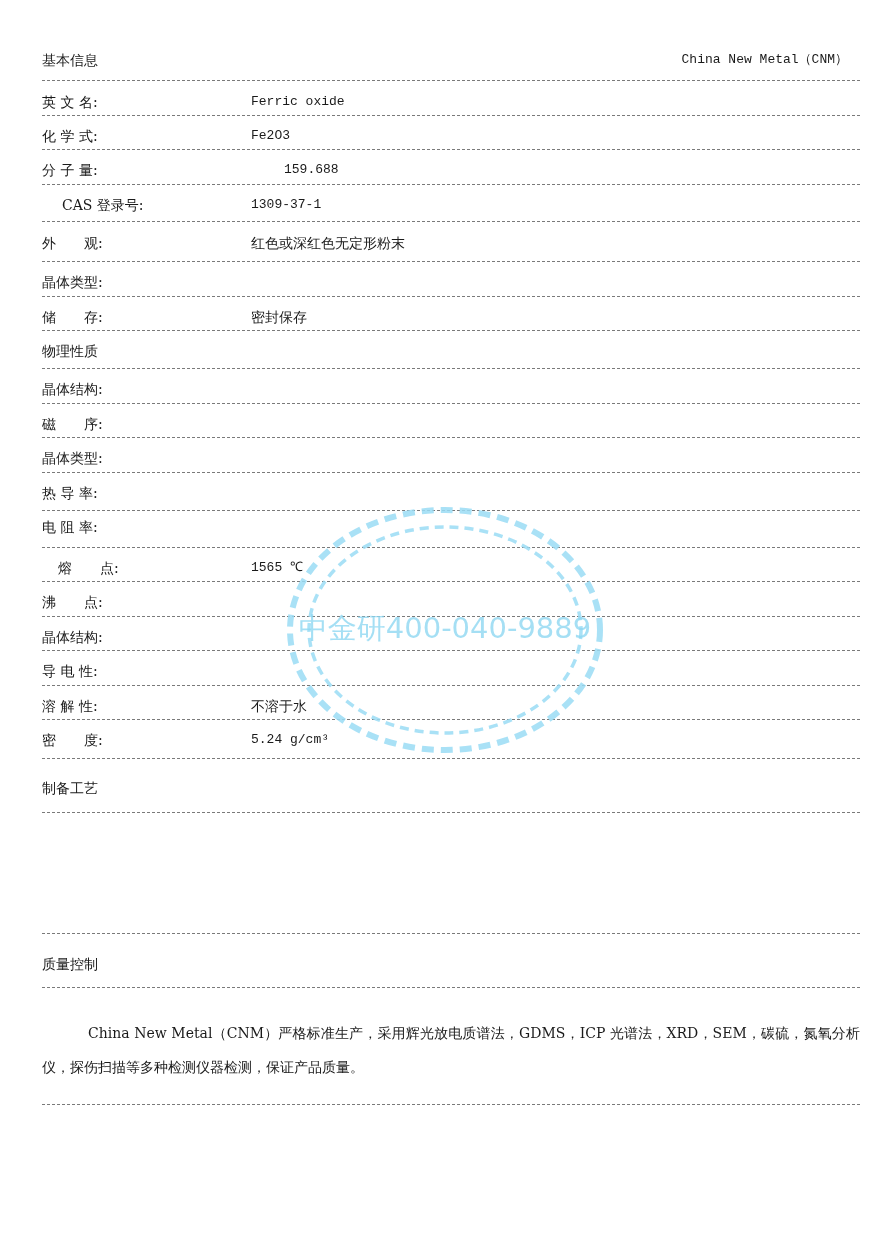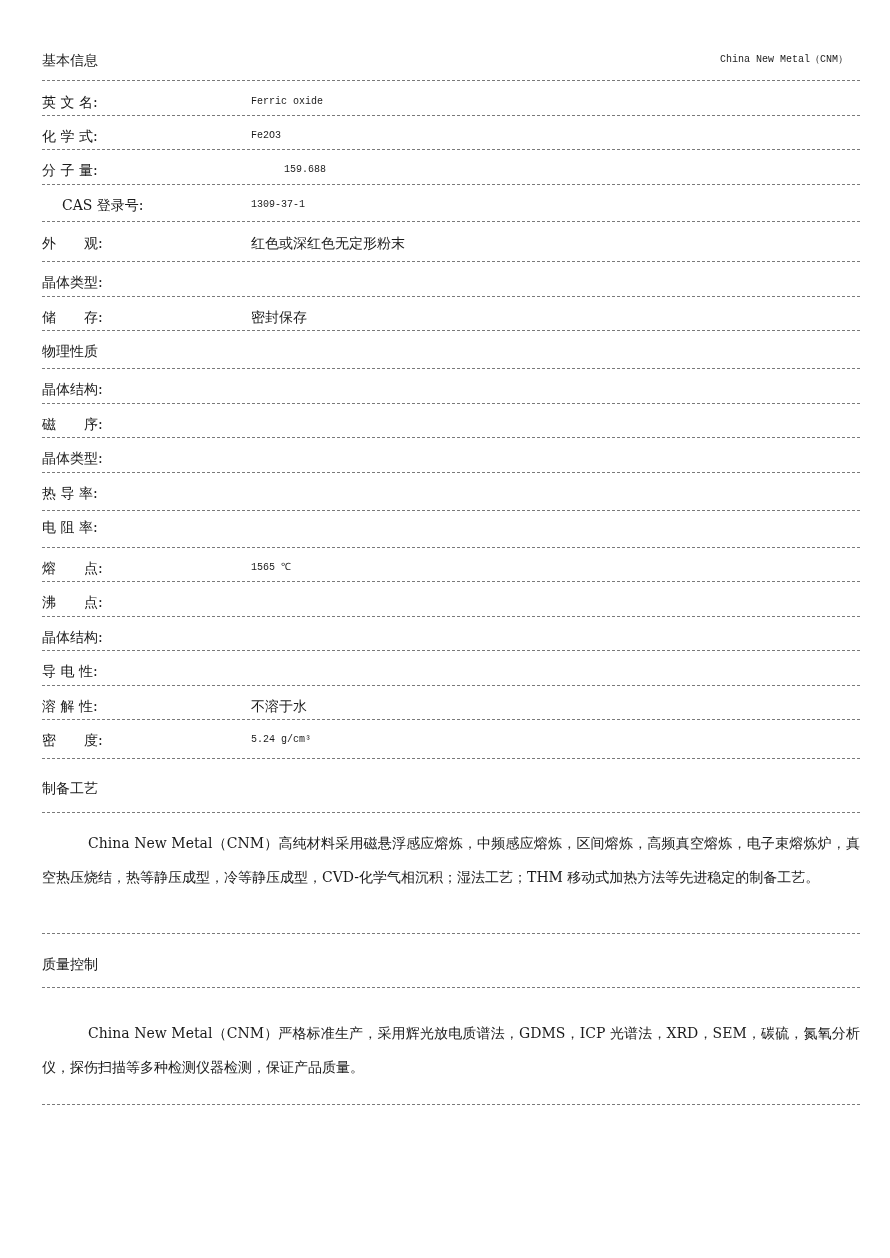--- a/index.html
+++ b/index.html
@@ -4,21 +4,21 @@
 <style>
   html, body { margin:0; padding:0; background:#ffffff; }
   body { width:890px; height:1258px; position:relative; overflow:hidden;
          font-family:"DejaVu Serif", "Liberation Serif", serif; color:#1a1a1a; }
   .page { position:absolute; left:0; top:0; width:890px; height:922px; }
   .hline { position:absolute; left:42px; width:818px; height:0;
            border-top:1px dashed #7a7a7a; }
   .txt { position:absolute; font-size:14px; line-height:18px; white-space:nowrap; }
   .label { left:42px; }
   .value { left:251px; }
-  .mono { font-family:"Liberation Mono", "DejaVu Sans Mono", monospace; font-size:10px; }
+  .mono { font-family:"Liberation Mono", "DejaVu Sans Mono", monospace; font-size:13px; }
   .hdr-right { right:42px; top:51px; }
   .para { position:absolute; left:42px; width:818px; font-size:14px; line-height:34px;
           text-align:justify; text-indent:46px; }
   .watermark { position:absolute; left:285px; top:505px; width:320px; height:250px; pointer-events:none; }
   .wm-text { position:absolute; left:0; width:100%; top:104px; text-align:center;
              font-family:"DejaVu Sans", "Liberation Sans", sans-serif; font-size:29px;
              color:#8fd8f2; opacity:0.8; letter-spacing:0px; }
 </style>
 </head>
 <body>
@@ -73,21 +73,21 @@
   <div class="hline" style="top:472px;"></div>
 
   <div class="txt label" style="top:484px;">热 导 率:</div>
   <div class="txt value" style="top:484px;"></div>
   <div class="hline" style="top:510px;"></div>
 
   <div class="txt label" style="top:518px;">电 阻 率:</div>
   <div class="txt value" style="top:518px;"></div>
   <div class="hline" style="top:547px;"></div>
 
-  <div class="txt label" style="top:559px;">熔　　点:</div>
+  <div class="txt label" style="top:559px;margin-left:16px;">熔　　点:</div>
   <div class="txt value mono" style="top:559px;">1565 ℃</div>
   <div class="hline" style="top:581px;"></div>
 
   <div class="txt label" style="top:593px;">沸　　点:</div>
   <div class="txt value" style="top:593px;"></div>
   <div class="hline" style="top:616px;"></div>
 
   <div class="txt label" style="top:628px;">晶体结构:</div>
   <div class="txt value" style="top:628px;"></div>
   <div class="hline" style="top:650px;"></div>
@@ -99,22 +99,28 @@
   <div class="txt label" style="top:697px;">溶 解 性:</div>
   <div class="txt value" style="top:697px;">不溶于水</div>
   <div class="hline" style="top:719px;"></div>
 
   <div class="txt label" style="top:731px;">密　　度:</div>
   <div class="txt value mono" style="top:731px;">5.24 g/cm³</div>
   <div class="hline" style="top:758px;"></div>
 
   <div class="txt label" style="top:779px;">制备工艺</div>
   <div class="hline" style="top:812px;"></div>
-  <div class="para" style="top:826px;">China New Metal（CNM）高纯材料采用磁悬浮感应熔炼，中频感应熔炼，区间熔炼，高频真空熔炼，电子束熔炼炉，真空热压烧结，热等静压成型，冷等静压成型，CVD-化学气相沉积；湿法工艺；THM 移动式加热方法等先进稳定的制备工艺。</div>
   <div class="hline" style="top:933px;"></div>
 
   <div class="txt label" style="top:955px;">质量控制</div>
   <div class="hline" style="top:987px;"></div>
   <div class="para" style="top:1016px;">China New Metal（CNM）严格标准生产，采用辉光放电质谱法，GDMS，ICP 光谱法，XRD，SEM，碳硫，氮氧分析仪，探伤扫描等多种检测仪器检测，保证产品质量。</div>
   <div class="hline" style="top:1104px;"></div>
 
+  <div class="watermark">
+    <svg width="320" height="250" viewBox="0 0 320 250">
+      <ellipse cx="160" cy="125" rx="155" ry="120" fill="none" stroke="#9adcf4" stroke-width="6" stroke-dasharray="12 7" opacity="0.85"></ellipse>
+      <ellipse cx="160" cy="125" rx="136" ry="103" fill="none" stroke="#9adcf4" stroke-width="3.5" stroke-dasharray="9 6" opacity="0.85"></ellipse>
+    </svg>
+    <div class="wm-text">中金研400-040-9889</div>
+  </div>
 
 </div>
 
 </body></html>

